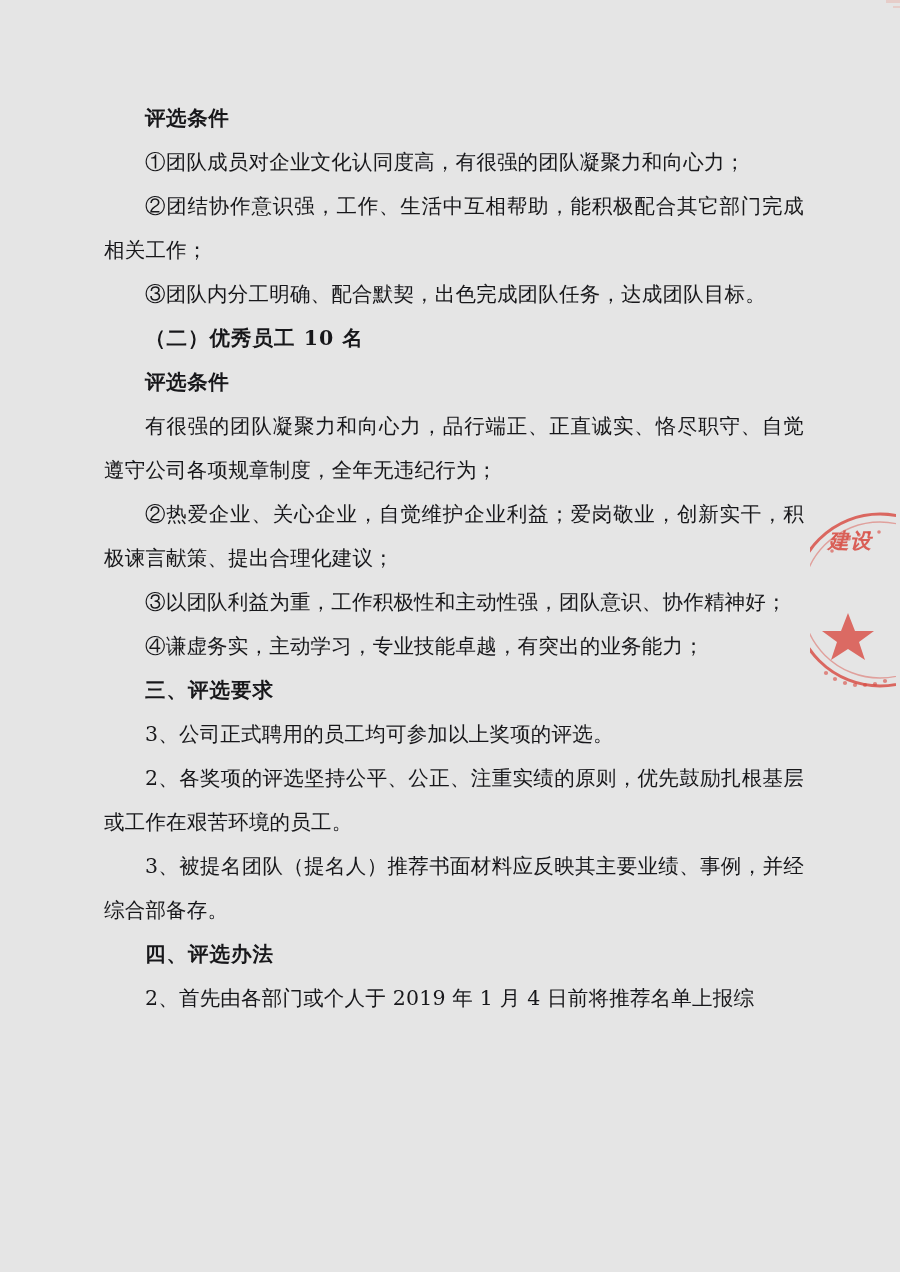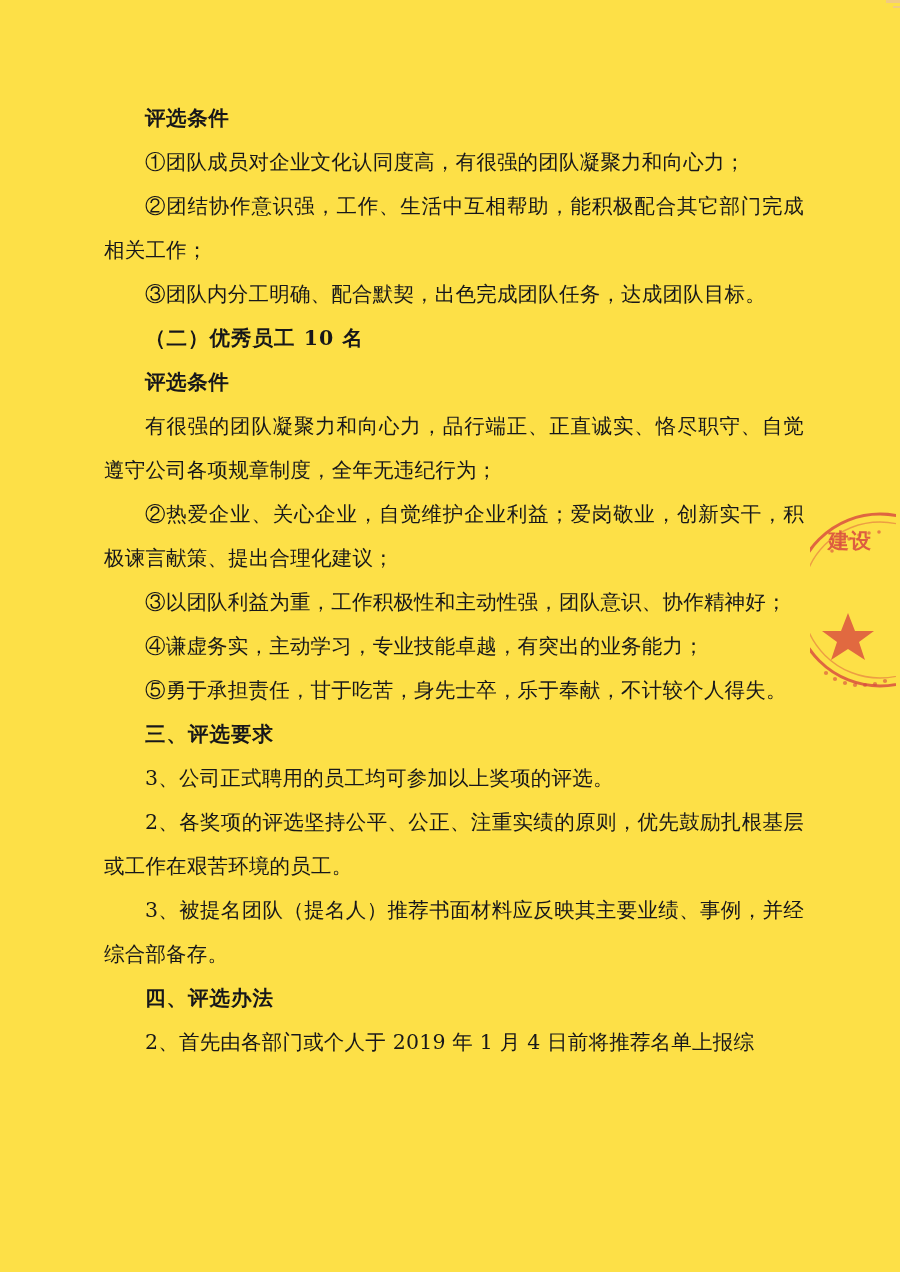--- a/index.html
+++ b/index.html
@@ -4,21 +4,21 @@
 <style>
   html, body {
     margin: 0;
     padding: 0;
     background: #ffffff;
   }
   .page {
     position: relative;
     width: 900px;
     height: 1272px;
-    background: #fde047;
+    background: #e5e5e5;
     overflow: hidden;
     font-family: "DejaVu Serif", "Liberation Serif", serif;
     color: #17171a;
   }
   
   .edge-mark {
     position: absolute;
     background: #e7b9b2;
     opacity: 0.55;
   }
@@ -70,20 +70,21 @@
     left: 828px;
     top: 528px;
     width: 56px;
     font-family: "DejaVu Serif", "Liberation Serif", serif;
     font-size: 21px;
     line-height: 26px;
     color: #d8483f;
     opacity: 0.85;
     font-weight: bold;
     letter-spacing: 1px;
+    font-style: italic;
   }
 </style>
 </head>
 <body>
 
 <div class="page">
 
   <div class="edge-mark m1"></div>
   <div class="edge-mark m2"></div>
 
@@ -91,21 +92,20 @@
     <p class="head-sub">评选条件</p>
     <p class="indent">①团队成员对企业文化认同度高，有很强的团队凝聚力和向心力；</p>
     <p class="indent">②团结协作意识强，工作、生活中互相帮助，能积极配合其它部门完成相关工作；</p>
     <p class="indent">③团队内分工明确、配合默契，出色完成团队任务，达成团队目标。</p>
     <p class="head">（二）优秀员工 10 名</p>
     <p class="head-sub">评选条件</p>
     <p class="indent">有很强的团队凝聚力和向心力，品行端正、正直诚实、恪尽职守、自觉遵守公司各项规章制度，全年无违纪行为；</p>
     <p class="indent">②热爱企业、关心企业，自觉维护企业利益；爱岗敬业，创新实干，积极谏言献策、提出合理化建议；</p>
     <p class="indent">③以团队利益为重，工作积极性和主动性强，团队意识、协作精神好；</p>
     <p class="indent">④谦虚务实，主动学习，专业技能卓越，有突出的业务能力；</p>
-    <p class="indent">⑤勇于承担责任，甘于吃苦，身先士卒，乐于奉献，不计较个人得失。</p>
     <p class="head">三、评选要求</p>
     <p class="indent">3、公司正式聘用的员工均可参加以上奖项的评选。</p>
     <p class="indent">2、各奖项的评选坚持公平、公正、注重实绩的原则，优先鼓励扎根基层或工作在艰苦环境的员工。</p>
     <p class="indent">3、被提名团队（提名人）推荐书面材料应反映其主要业绩、事例，并经综合部备存。</p>
     <p class="head">四、评选办法</p>
     <p class="indent">2、首先由各部门或个人于 2019 年 1 月 4 日前将推荐名单上报综</p>
   </div>
 
   <div class="seal">
     <svg width="86" height="190" viewBox="0 0 86 190" xmlns="http://www.w3.org/2000/svg">

